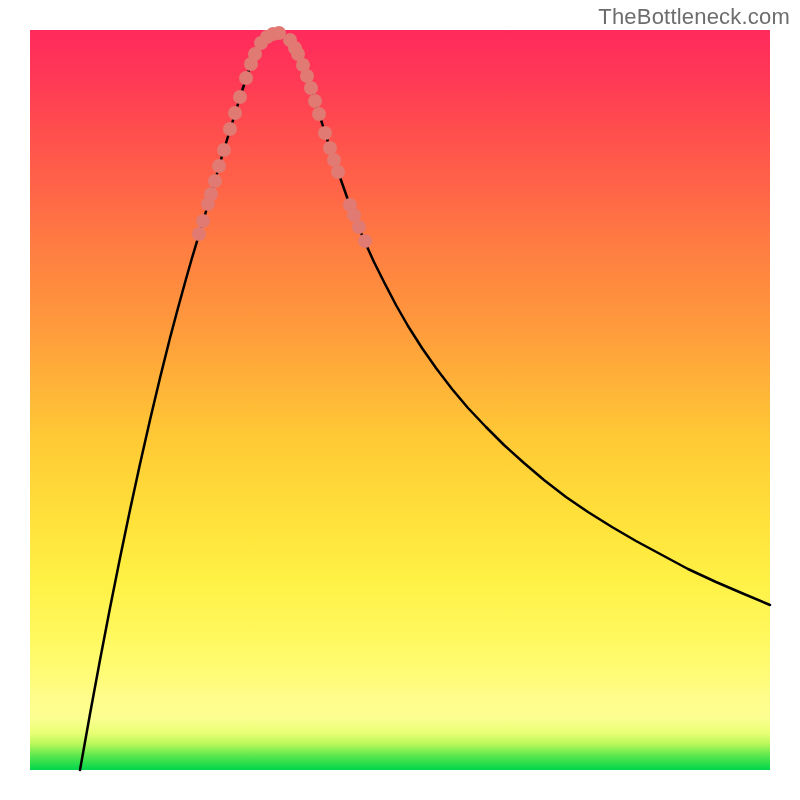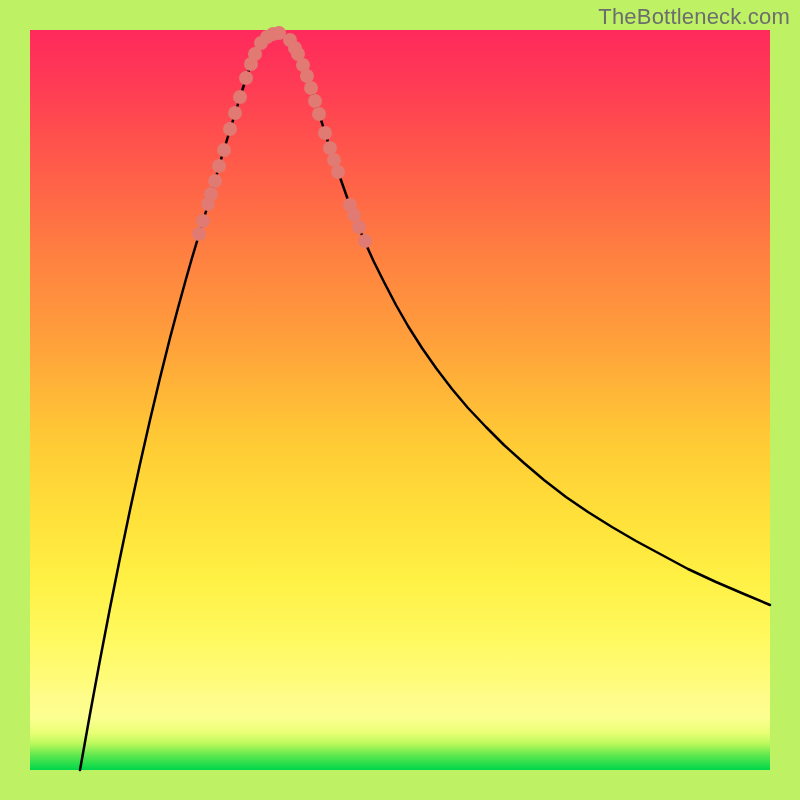--- a/index.html
+++ b/index.html
@@ -8,21 +8,21 @@
     width: 800px;
     height: 800px;
     background: #000;
     overflow: hidden;
     font-family: Arial, Helvetica, sans-serif;
   }
   .frame {
     position: relative;
     width: 800px;
     height: 800px;
-    background: #bef264;
+    background: #ffffff;
   }
   .plot-area {
     position: absolute;
     left: 30px;
     top: 30px;
     width: 740px;
     height: 740px;
     
     background: linear-gradient(
       to top,

